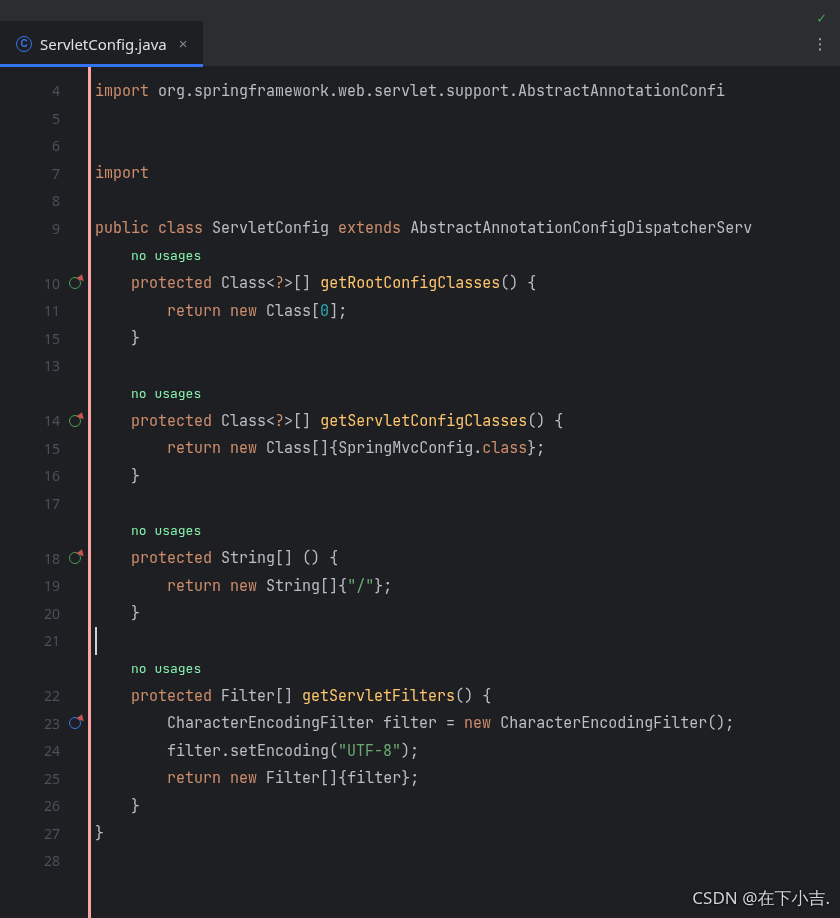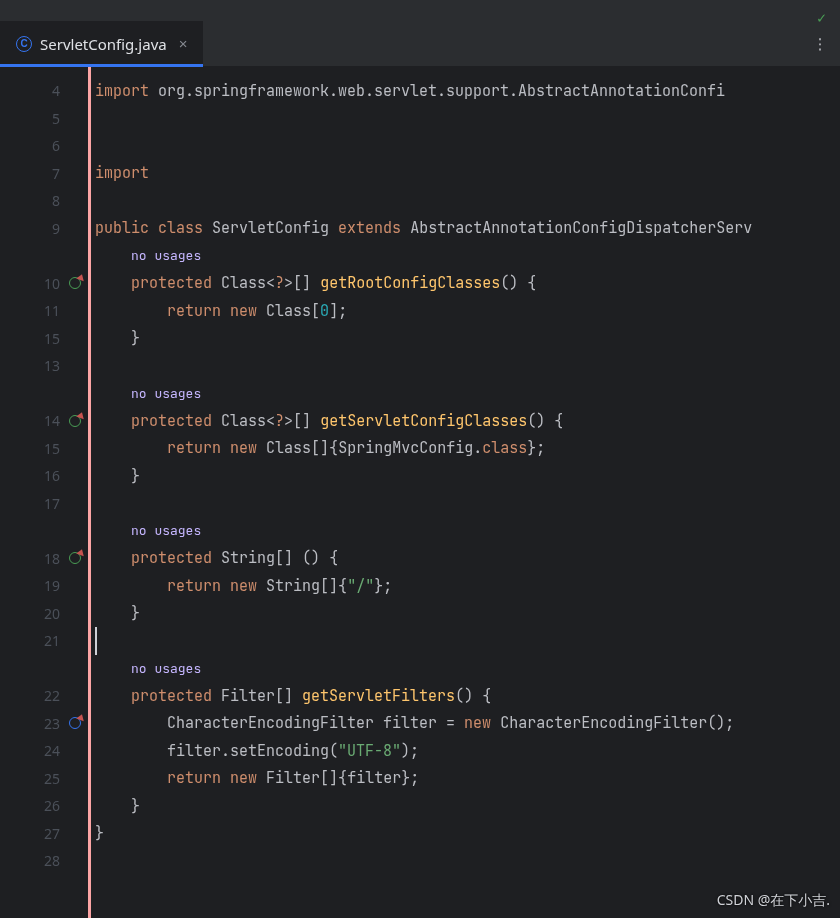--- a/index.html
+++ b/index.html
@@ -112,27 +112,27 @@
     left: 0;
     height: 27.5px;
     width: 2px;
     background: #ced0d6;
   }
   .k-orange { color: #cf8e6d; }
   .k-yellow { color: #ffc66d; }
   .k-green  { color: #6aab73; }
   .k-num    { color: #2aacb8; }
   .k-ann    { color: #b3ae60; }
-  .k-gray   { color: #c4b5fd; font-size: 13px; }
+  .k-gray   { color: #86efac; font-size: 13px; }
   .k-def    { color: #bcbec4; }
   .hint-row { height: 27.5px; display:flex; align-items:center; padding-left: 4px; white-space: pre; }
   .check-icon { color:#499c54; position:absolute; top:8px; right:14px; }
   .watermark {
     position:absolute; bottom:8px; right:10px; color:#d0d2d7;
-    font-family: system-ui, sans-serif; font-size:14px;
+    font-family: system-ui, sans-serif; font-size:17px;
     text-shadow: 0 0 3px #000;
   }
   .scroll-track { position:absolute; right:0; top:110px; width:10px; height:720px; }
 </style>
 </head>
 <body>
 
 <div class="top-strip"></div>
 
 <div class="tabbar">

